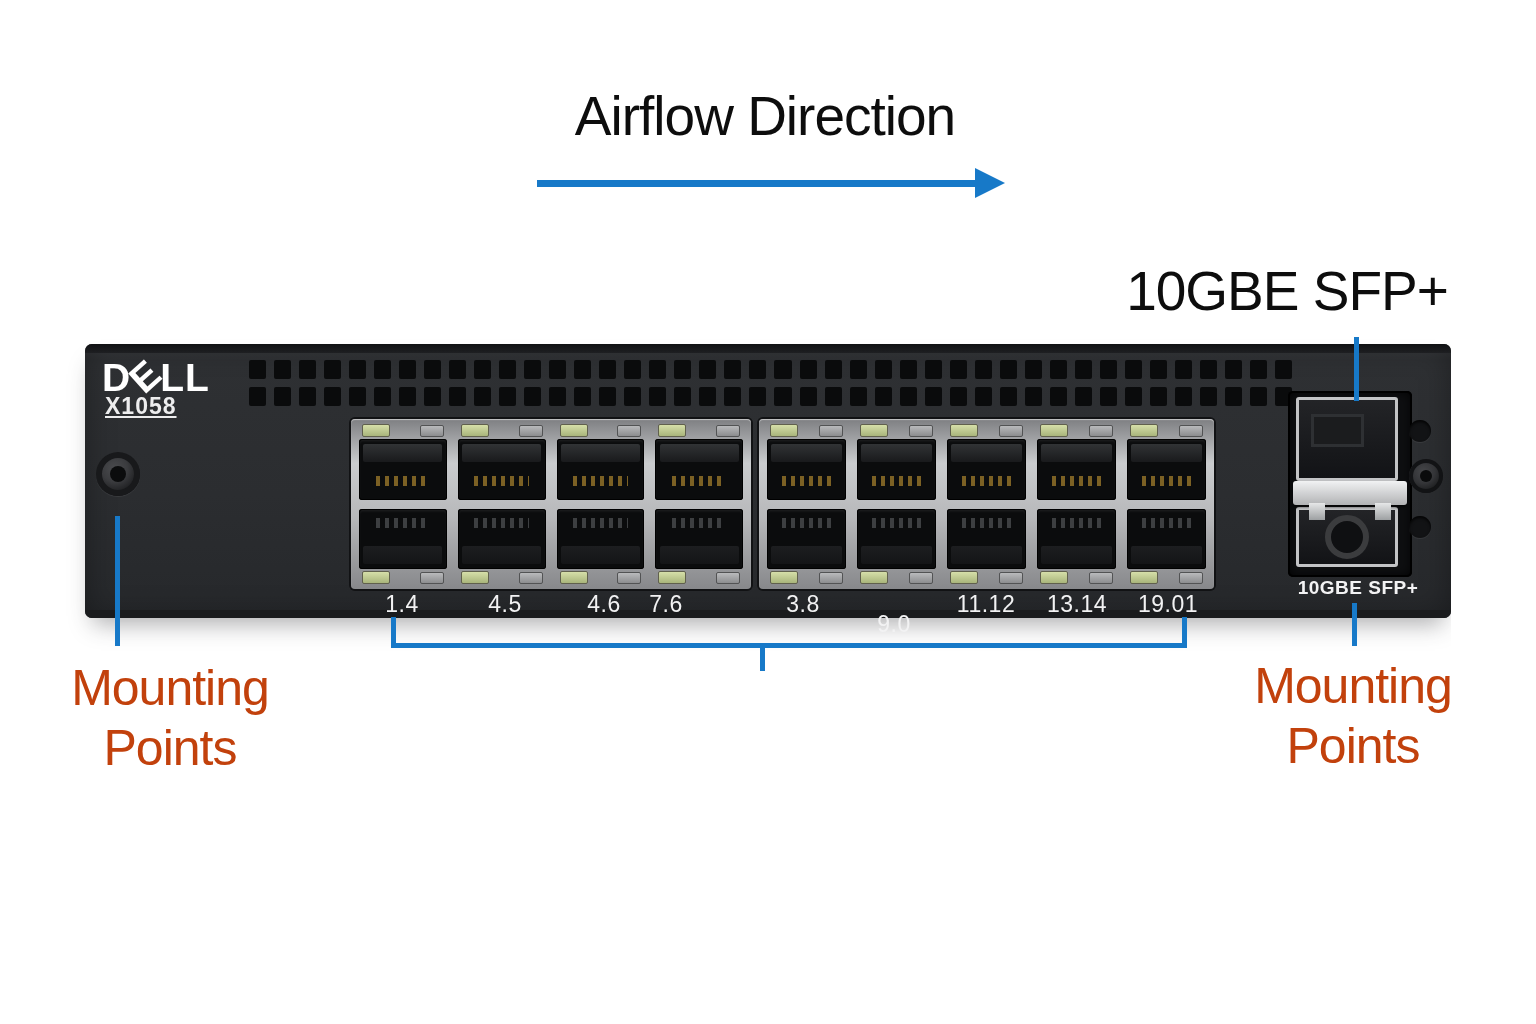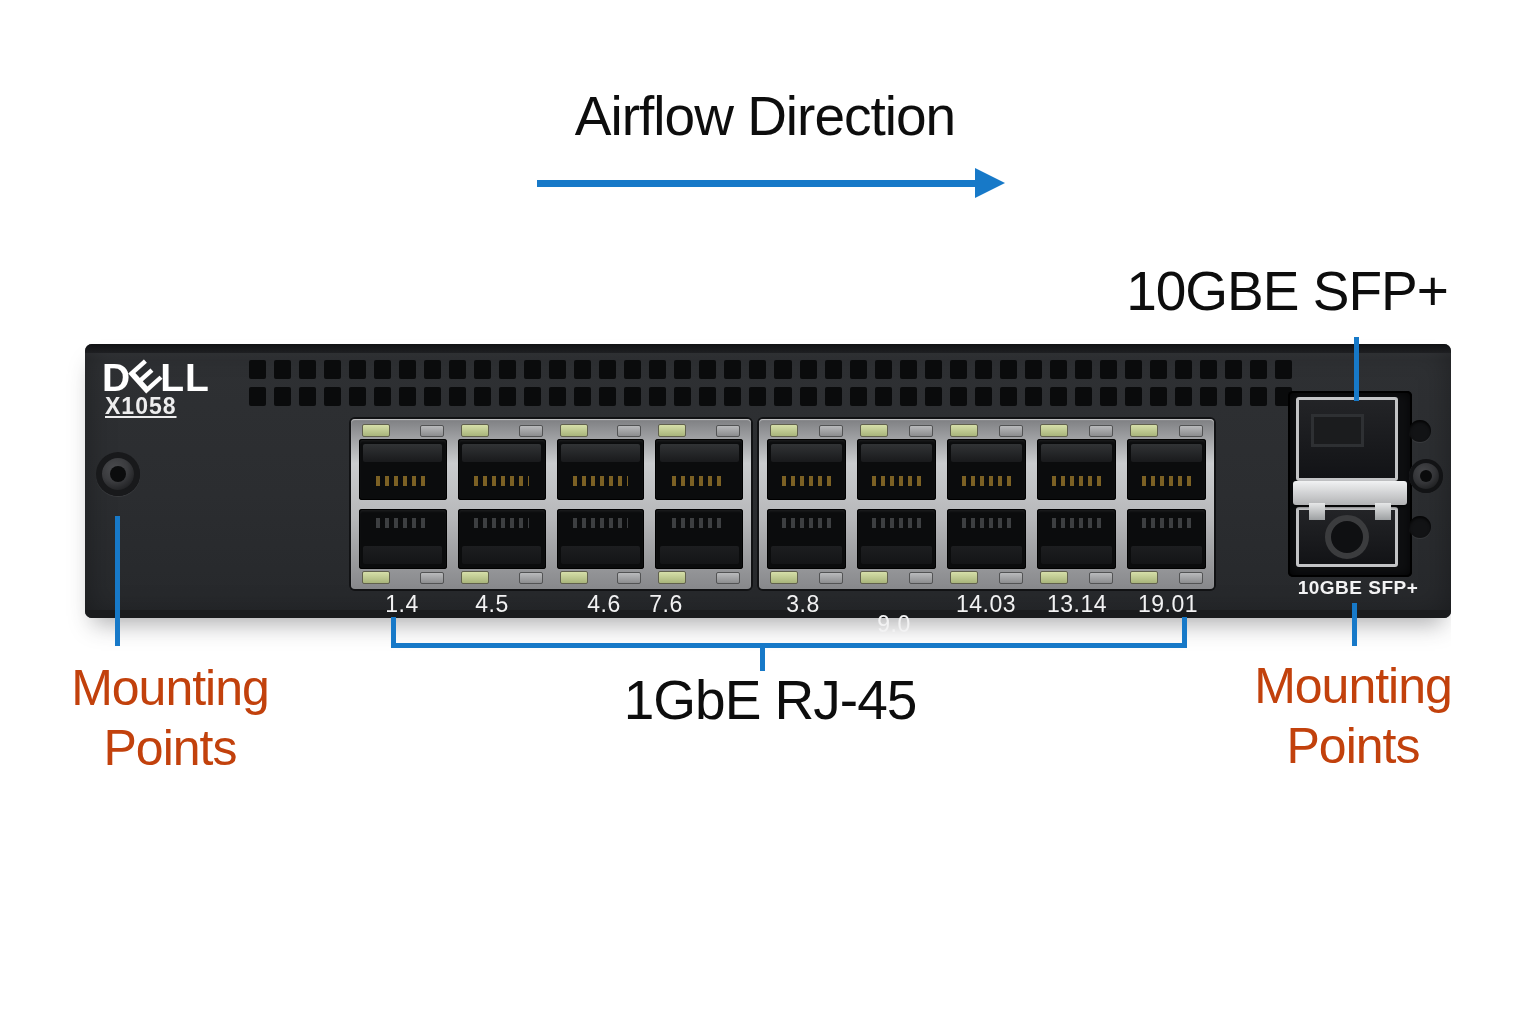--- a/index.html
+++ b/index.html
@@ -411,26 +411,26 @@
           <div class="pins"></div>
         </div>
         <div class="leds">
           <div class="led green"></div>
           <div class="led grey"></div>
         </div>
       </div>
     </div>
   <div class="port-number-row">
       <span class="port-num" style="left: 402px;">1.4</span>
-      <span class="port-num" style="left: 492px;">4.5</span>
+      <span class="port-num" style="left: 505px;">4.5</span>
       <span class="port-num" style="left: 604px;">4.6</span>
       <span class="port-num" style="left: 666px;">7.6</span>
       <span class="port-num" style="left: 803px;">3.8</span>
       <span class="port-num" style="left: 894px; margin-top: 20px;">9.0</span>
-      <span class="port-num" style="left: 986px;">14.03</span>
+      <span class="port-num" style="left: 986px;">11.12</span>
       <span class="port-num" style="left: 1077px;">13.14</span>
       <span class="port-num" style="left: 1168px;">19.01</span>
     </div>
 
   <div class="sfp-module">
     <div class="sfp-cage cage-top"></div>
     <div class="sfp-latch"></div>
     <div class="sfp-cage cage-bottom">
       <div class="sfp-barrel"></div>
     </div>
@@ -444,21 +444,20 @@
   <div class="blue-v line-mount-left"></div>
   <div class="mounting-label mounting-left">
     <div>Mounting</div>
     <div>Points</div>
   </div>
 
   <div class="blue-v bracket-left"></div>
   <div class="blue-h bracket-bottom"></div>
   <div class="blue-v bracket-right"></div>
   <div class="blue-v bracket-drop"></div>
-  <div class="callout rj45-callout-label">1GbE RJ-45</div>
 
   <div class="blue-v line-mount-right"></div>
   <div class="mounting-label mounting-right">
     <div>Mounting</div>
     <div>Points</div>
   </div>
 
 </div>
 
 </body></html>

